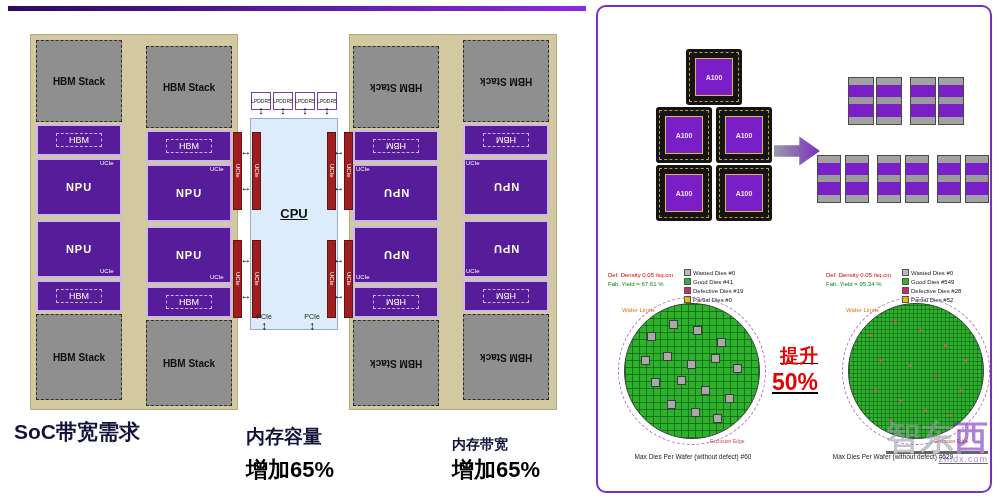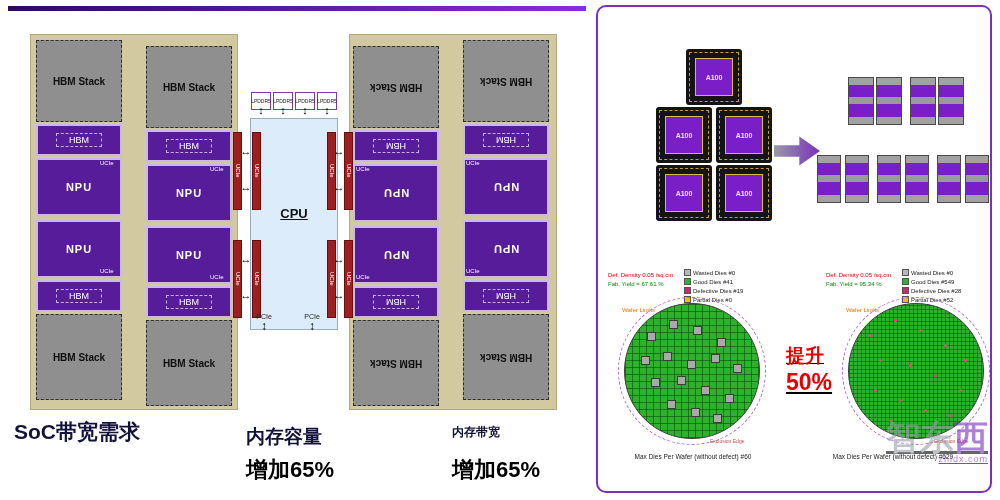--- a/index.html
+++ b/index.html
@@ -192,21 +192,21 @@
   <div class="ucietag" style="left:466px;top:268px">UCIe</div>
 
   <div class="pcielbl" style="left:249px;top:313px;width:30px">PCIe</div>
   <div class="pcielbl" style="left:297px;top:313px;width:30px">PCIe</div>
   <div class="arrowglyph" style="left:249px;top:320px;width:30px;font-size:12px">↕</div>
   <div class="arrowglyph" style="left:297px;top:320px;width:30px;font-size:12px">↕</div>
 
   <div class="mt" style="left:14px;top:418px;font-size:21px">SoC带宽需求</div>
   <div class="mt" style="left:246px;top:424px;font-size:19px">内存容量</div>
   <div class="mv" style="left:246px;top:455px;font-size:22px">增加65%</div>
-  <div class="mt" style="left:452px;top:424px;font-size:12px">内存带宽</div>
+  <div class="mt" style="left:452px;top:436px;font-size:14px">内存带宽</div>
   <div class="mv" style="left:452px;top:455px;font-size:22px">增加65%</div>
 
   <div class="panel">
 
     <div class="gpu" style="left:88px;top:42px">
         <div class="gpu-die">
           <span class="gpu-lbl">A100</span>
         </div>
       </div>
     <div class="gpu" style="left:58px;top:100px">
@@ -279,21 +279,21 @@
       <span class="defect" style="left:76px;top:82px"></span>
       <span class="defect" style="left:100px;top:90px"></span>
       <span class="defect" style="left:42px;top:96px"></span>
       <span class="defect" style="left:66px;top:104px"></span>
       <span class="defect" style="left:88px;top:110px"></span>
     </div>
     <div class="tinyorange" style="left:24px;top:300px">Wafer Limits</div>
     <div class="tinyred" style="left:112px;top:431px">Exclusion Edge</div>
     <div class="caption" style="left:2px;top:446px;width:186px">Max Dies Per Wafer (without defect) #60</div>
 
-    <div class="abs" style="left:188px;top:336px;width:60px;text-align:left">
+    <div class="abs" style="left:160px;top:336px;width:60px;text-align:right">
       <div style="font-size:19px;font-weight:bold;color:#e60000">提升</div>
       <div style="font-size:23px;font-weight:bold;color:#e60000">50%</div>
     </div>
 
     <div class="stat red" style="left:228px;top:264px">Def. Density 0.05 /sq.cm</div>
     <div class="stat green" style="left:228px;top:273px">Fab. Yield = 95.34 %</div>
     <div class="legend" style="left:304px;top:262px">
         <span class="bullet" style="background:#b8b8b8"></span>
         <span>Wasted Dies #0</span>
       </div>

